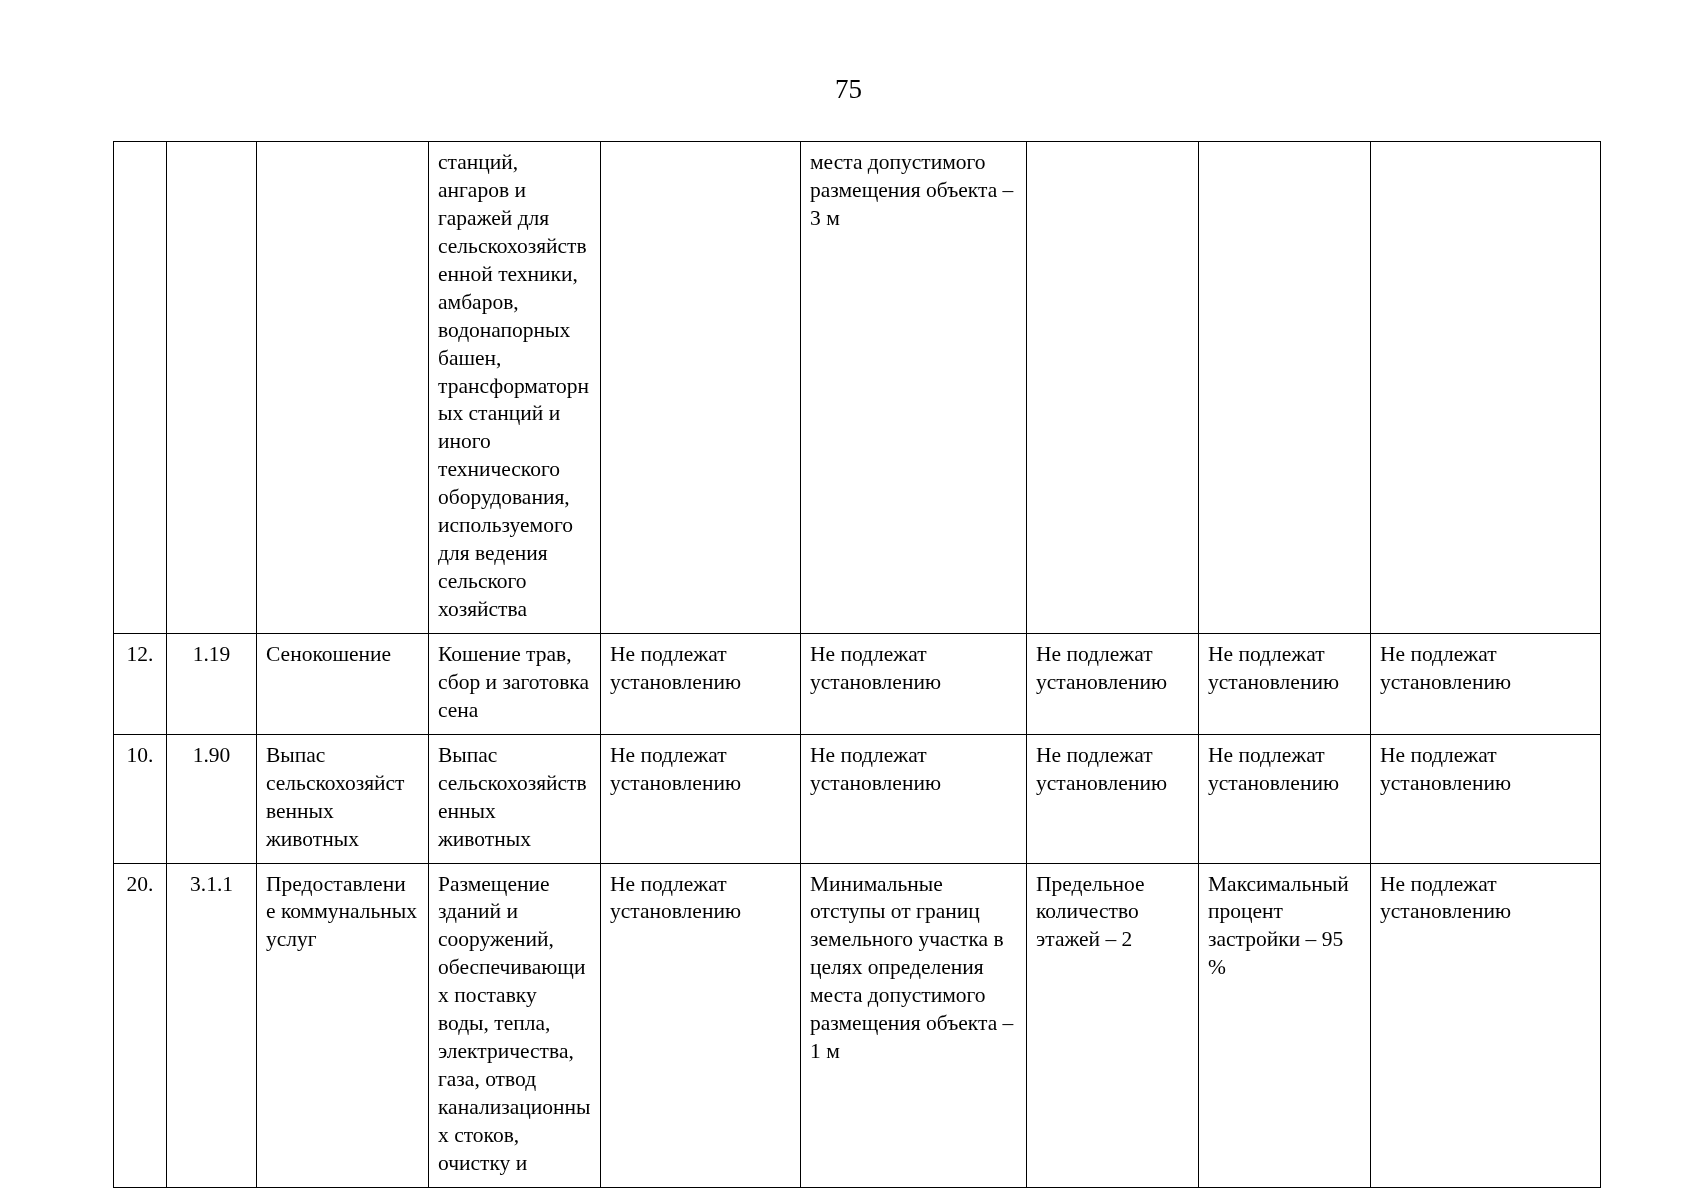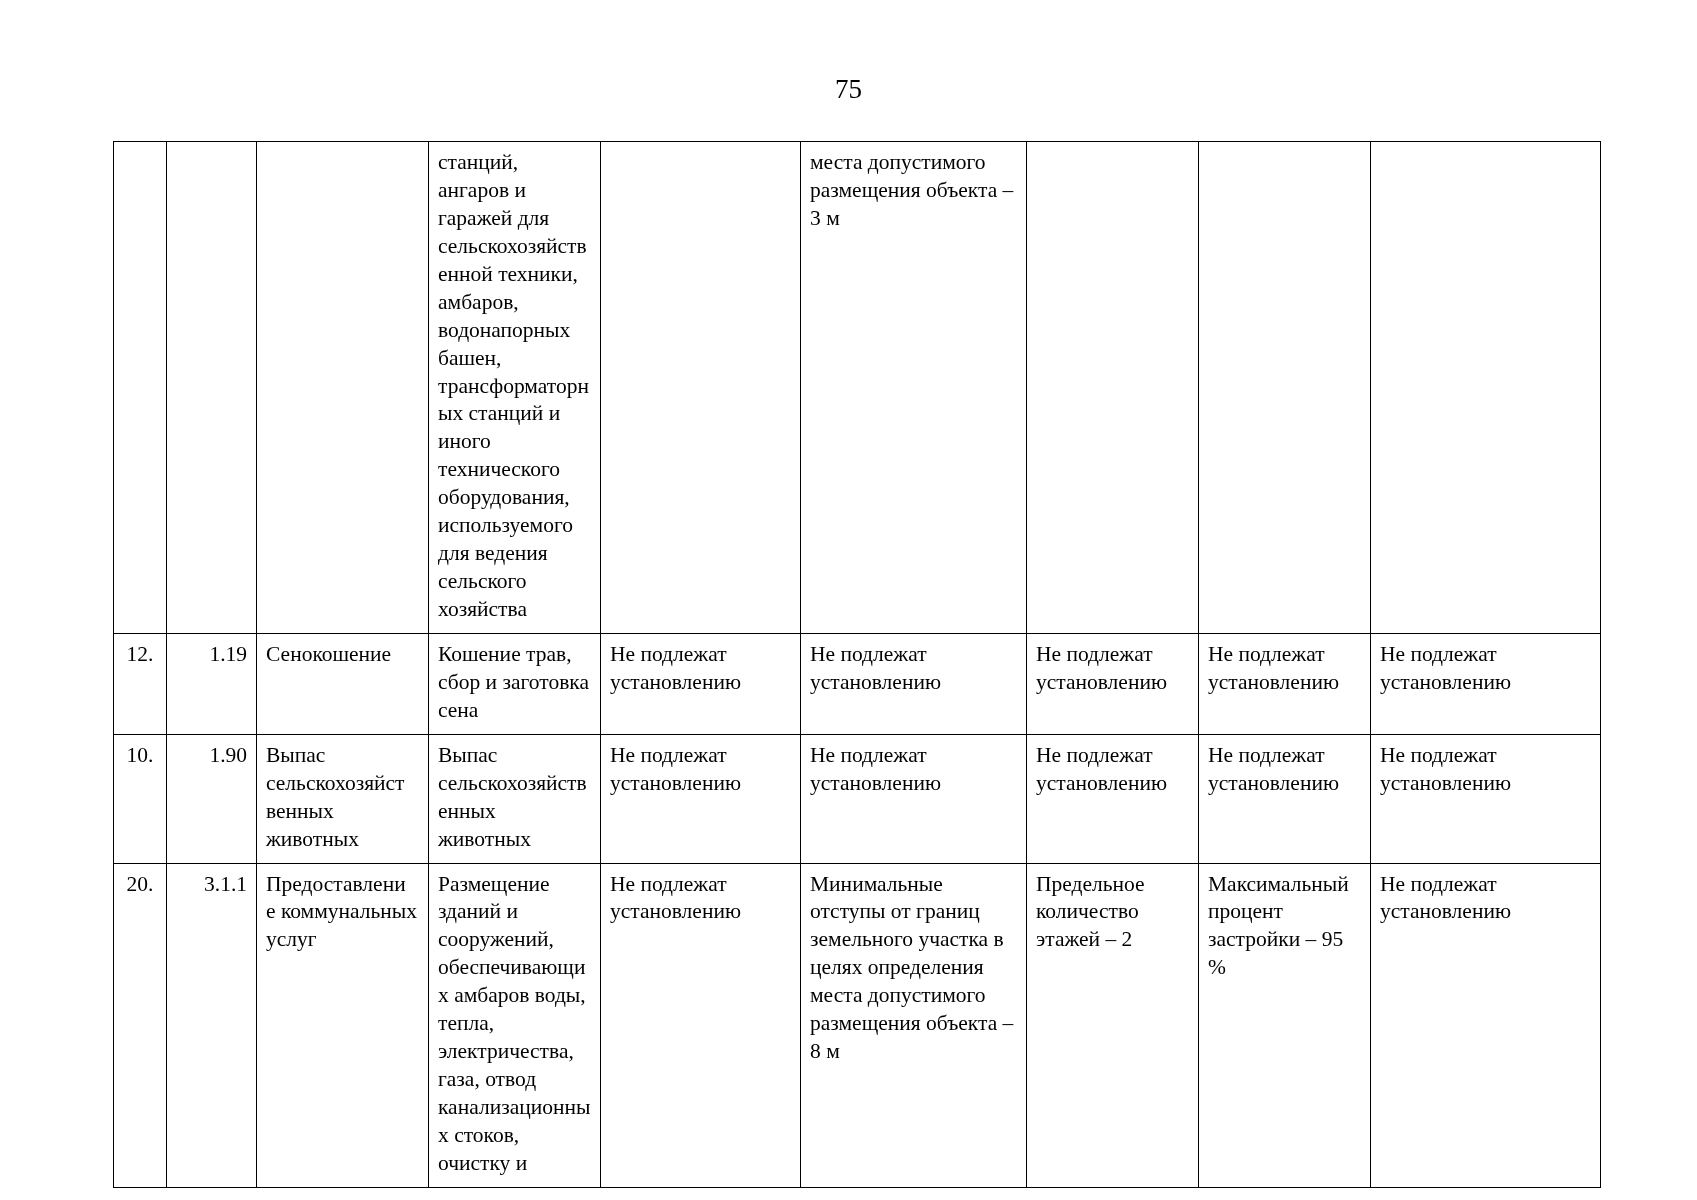--- a/index.html
+++ b/index.html
@@ -44,21 +44,21 @@
     vertical-align: top;
     padding: 7px 9px 9px 9px;
     word-wrap: break-word;
     overflow-wrap: break-word;
     hyphens: none;
   }
   td.c-num {
     text-align: center;
   }
   td.c-code {
-    text-align: right;
+    text-align: center;
   }
   .cell-text {
     display: block;
     white-space: pre-line;
   }
   
   col.w-num   { width: 53px; }
   col.w-code  { width: 90px; }
   col.w-name  { width: 172px; }
   col.w-desc  { width: 172px; }
@@ -180,27 +180,27 @@
           <td class="c-num">
               <span class="cell-text">20.</span>
             </td>
           <td class="c-code">
               <span class="cell-text">3.1.1</span>
             </td>
           <td>
               <span class="cell-text">Предоставлени е коммунальных услуг</span>
             </td>
           <td>
-              <span class="cell-text">Размещение зданий и сооружений, обеспечивающи х амбаров воды, тепла, электричества, газа, отвод канализационны х стоков, очистку и</span>
-            </td>
-          <td>
-              <span class="cell-text">Не подлежат установлению</span>
-            </td>
-          <td>
-              <span class="cell-text">Минимальные отступы от границ земельного участка в целях определения места допустимого размещения объекта – 8 м</span>
+              <span class="cell-text">Размещение зданий и сооружений, обеспечивающи х поставку воды, тепла, электричества, газа, отвод канализационны х стоков, очистку и</span>
+            </td>
+          <td>
+              <span class="cell-text">Не подлежат установлению</span>
+            </td>
+          <td>
+              <span class="cell-text">Минимальные отступы от границ земельного участка в целях определения места допустимого размещения объекта – 1 м</span>
             </td>
           <td>
               <span class="cell-text">Предельное количество этажей – 2</span>
             </td>
           <td>
               <span class="cell-text">Максимальный процент застройки – 95 %</span>
             </td>
           <td>
               <span class="cell-text">Не подлежат установлению</span>
             </td>

